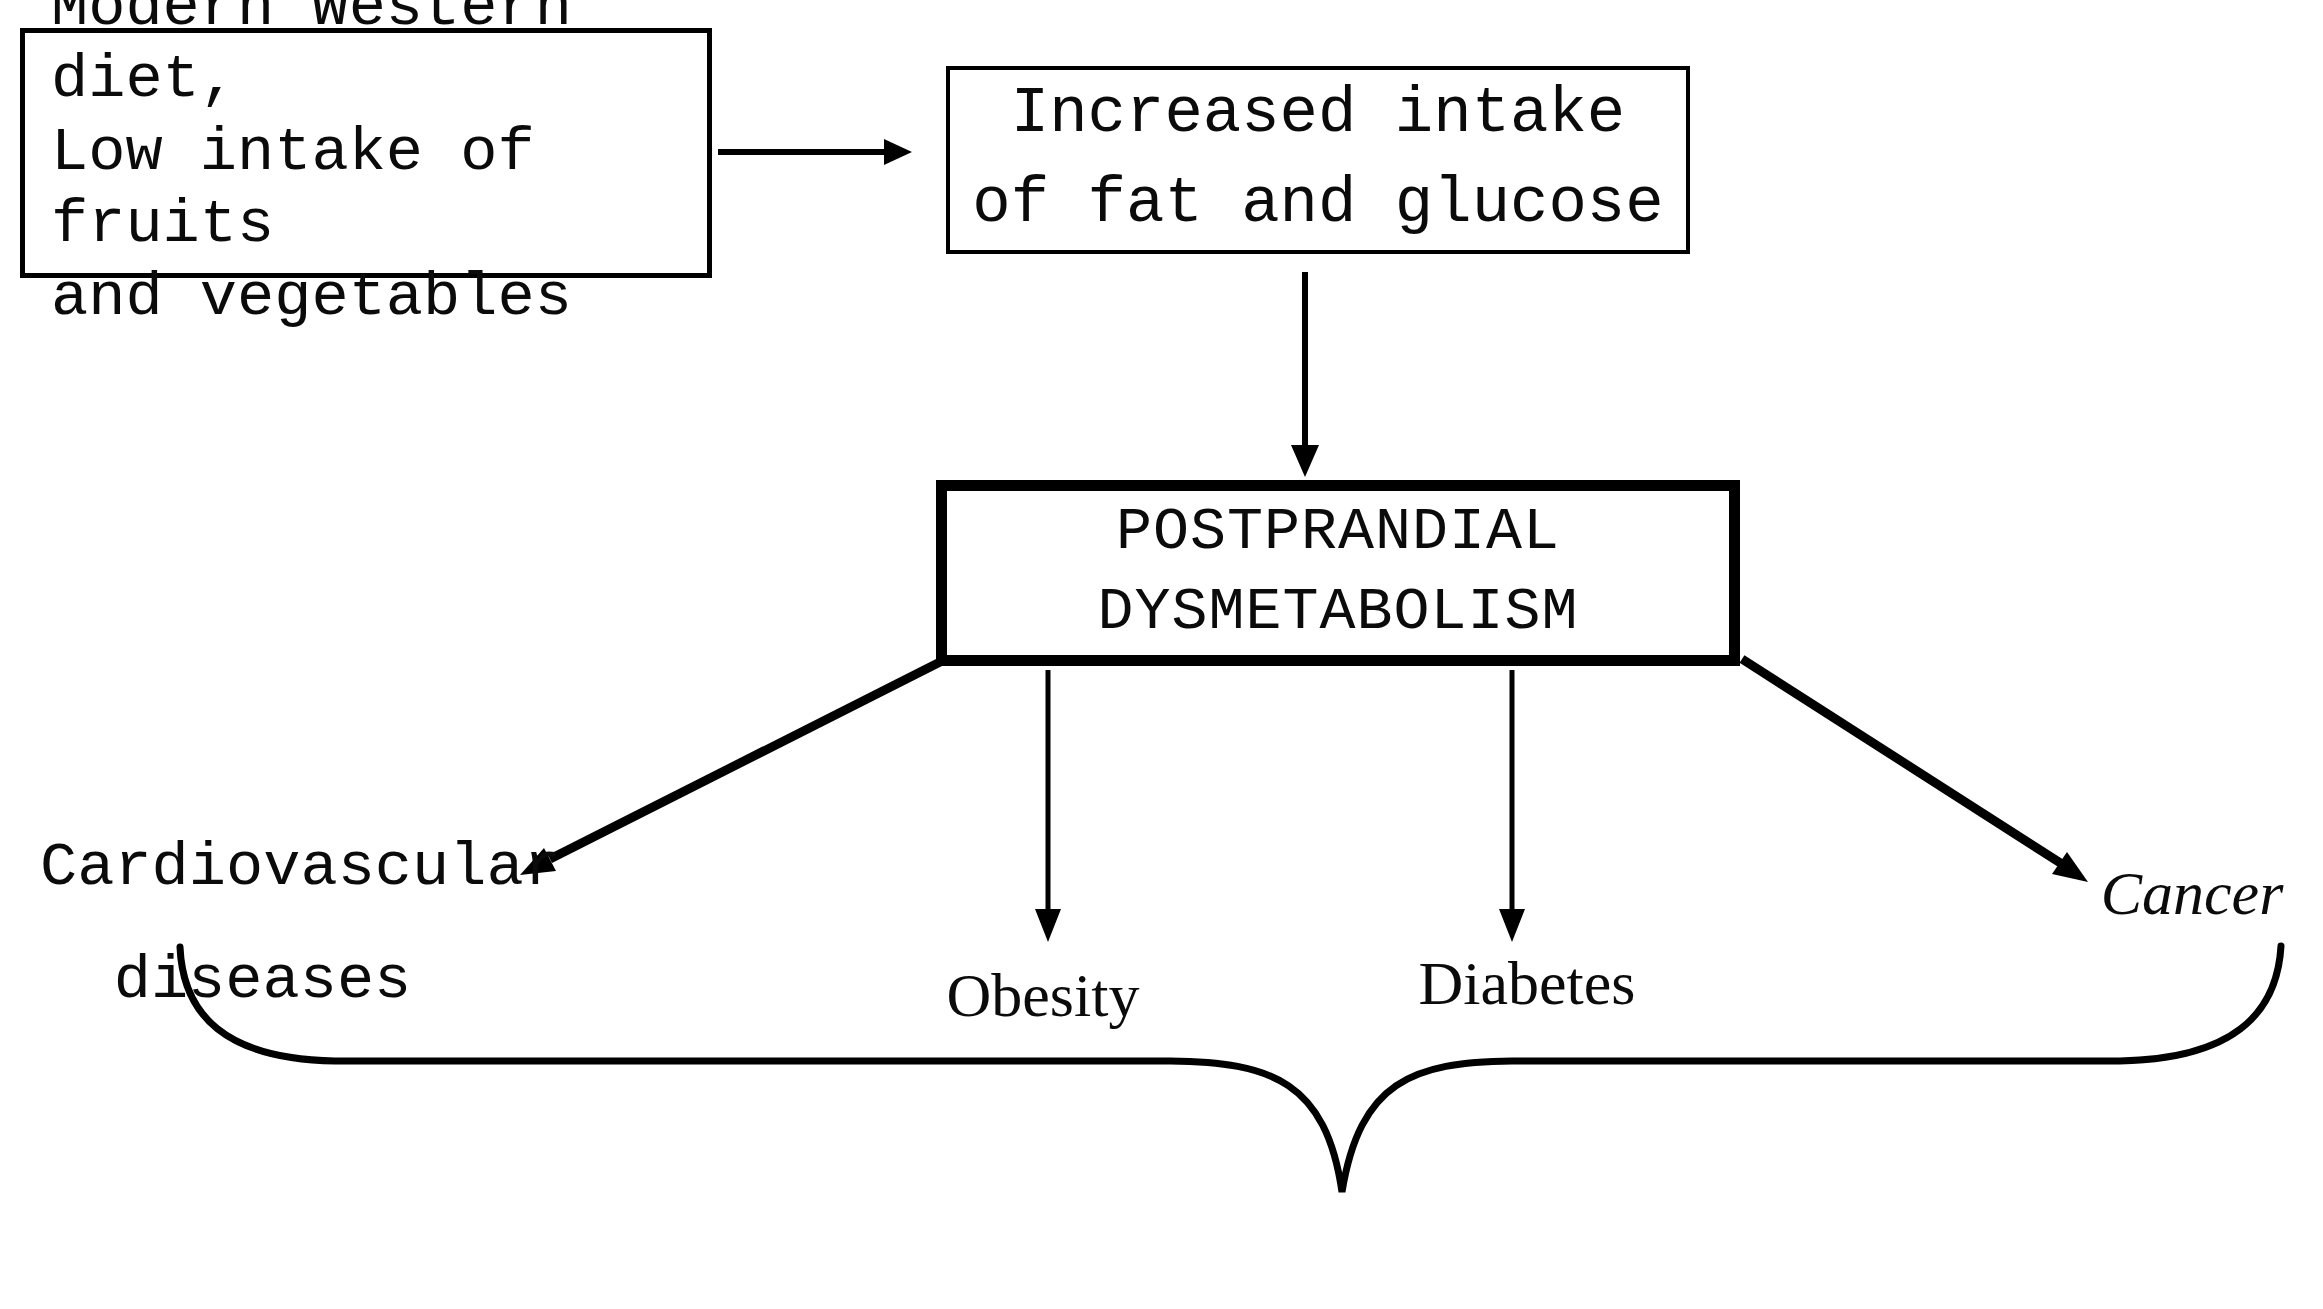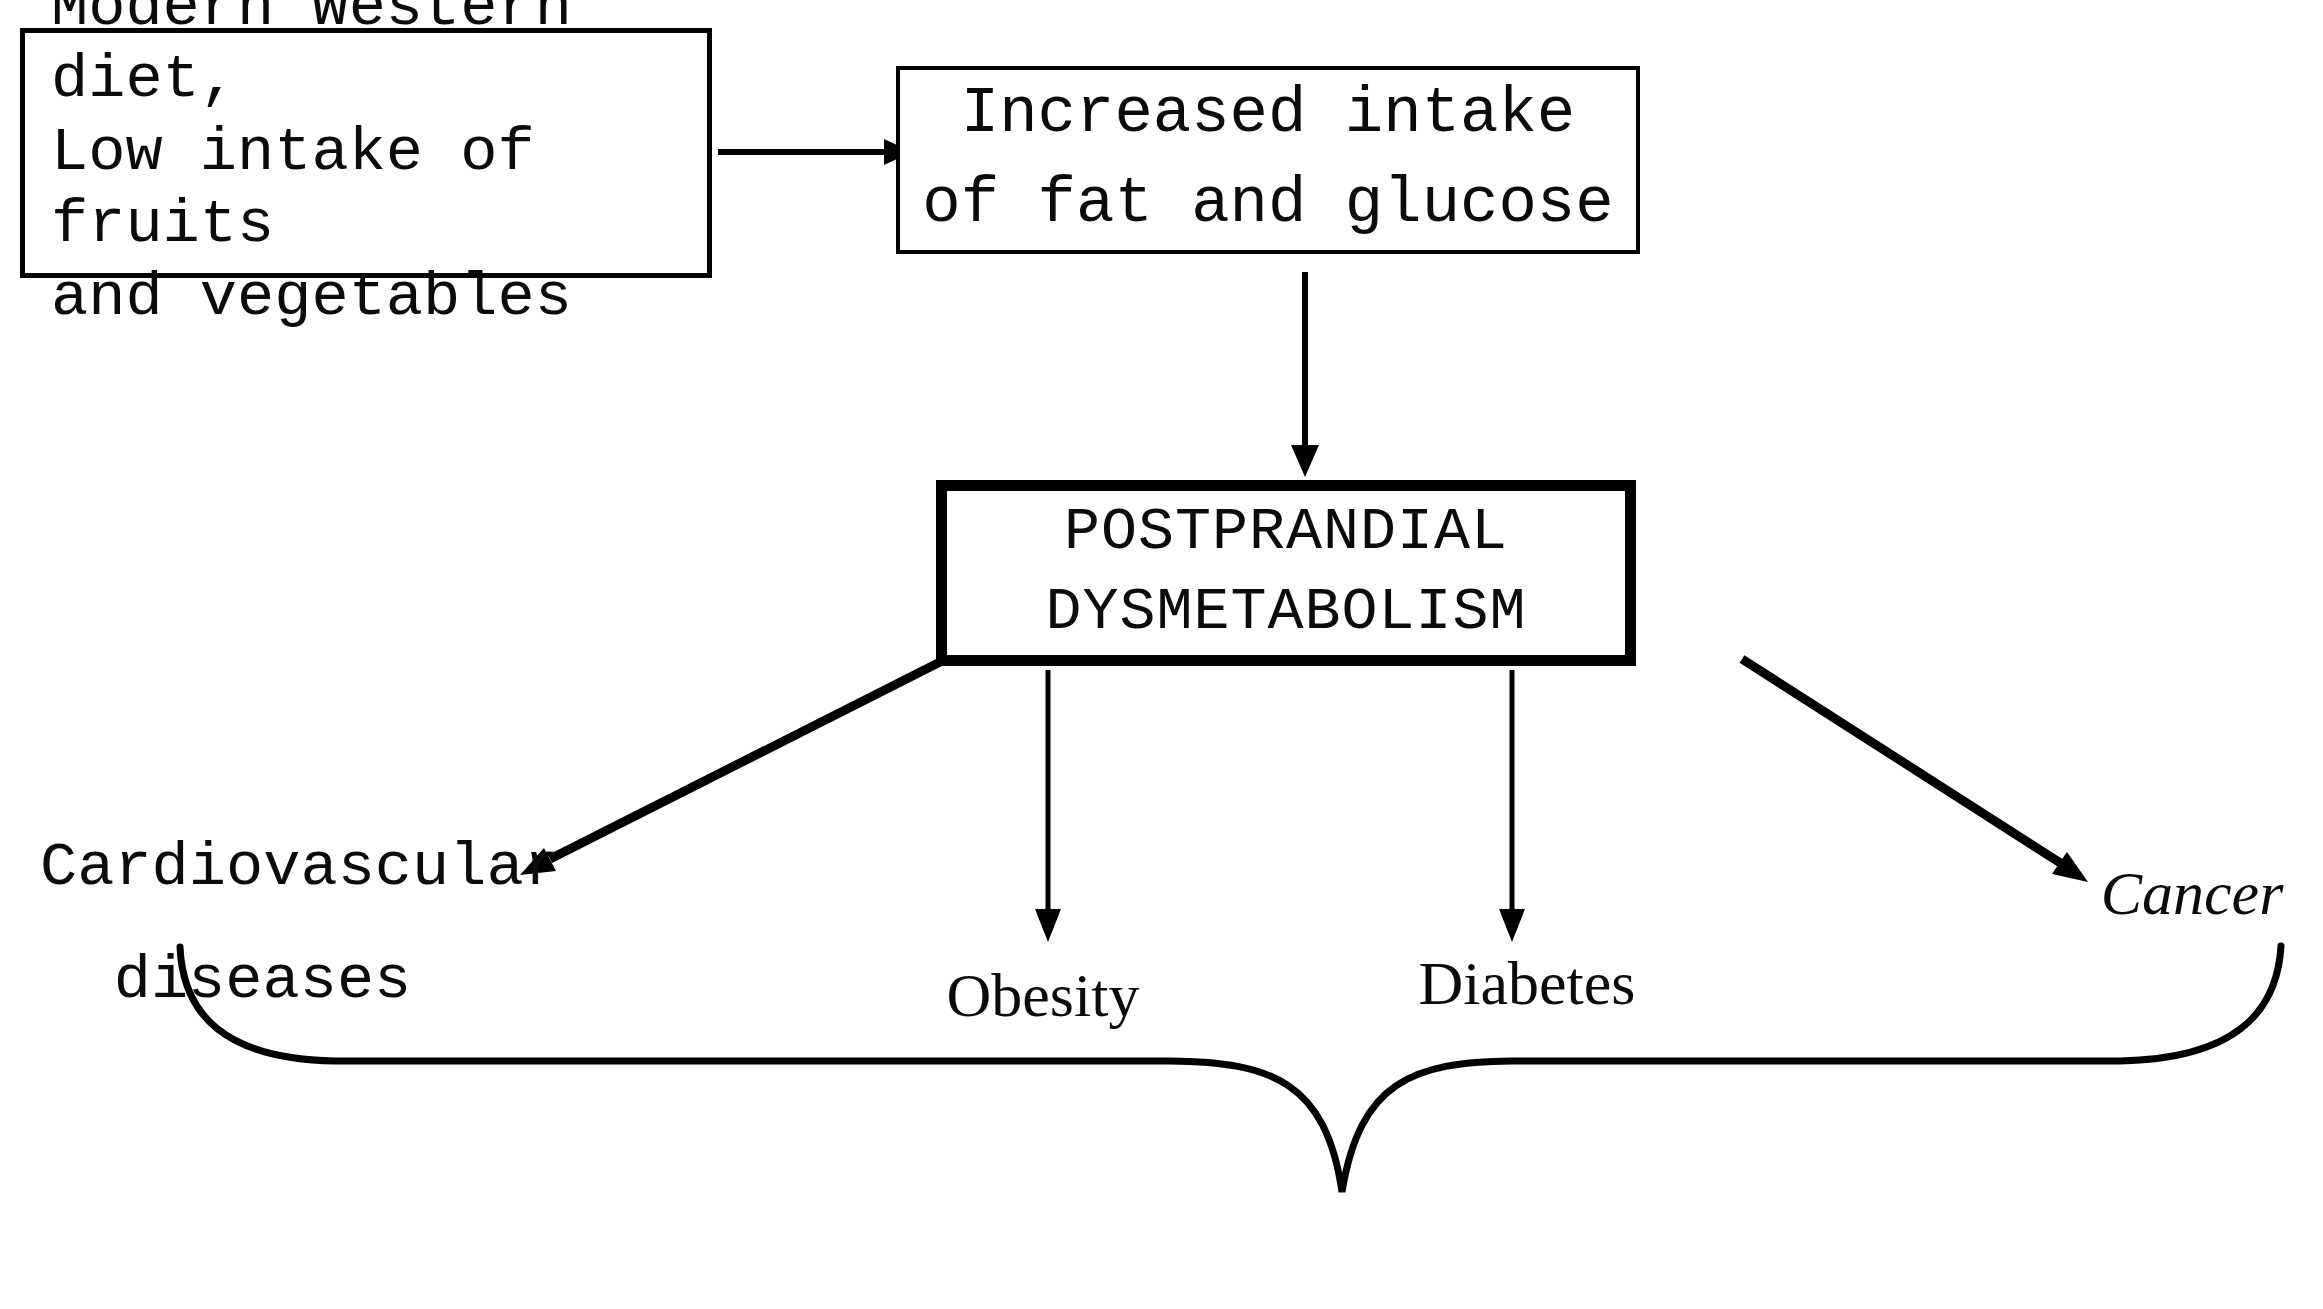--- a/index.html
+++ b/index.html
@@ -21,28 +21,28 @@
   }
   .multiline { white-space: pre-line; font-family: Liberation Mono, monospace; }
   .box-source {
     left: 20px; top: 28px; width: 692px; height: 250px;
     border: 5px solid #000000;
     padding-left: 26px;
     font-size: 62px; line-height: 1.17;
     text-align: left;
   }
   .box-intake {
-    left: 896px; top: 66px; width: 744px; height: 188px;
+    left: 946px; top: 66px; width: 744px; height: 188px;
     border: 4px solid #000000;
     justify-content: center;
     font-size: 64px; line-height: 1.40;
     text-align: center;
   }
   .box-dysmetabolism {
-    left: 936px; top: 480px; width: 700px; height: 186px;
+    left: 936px; top: 480px; width: 804px; height: 186px;
     border: 11px solid #000000;
     justify-content: center;
     font-size: 60px; line-height: 1.33;
     letter-spacing: 1px;
     text-align: center;
   }
   .free-label {
     position: absolute;
     text-align: center;
     font-size: 62px;

